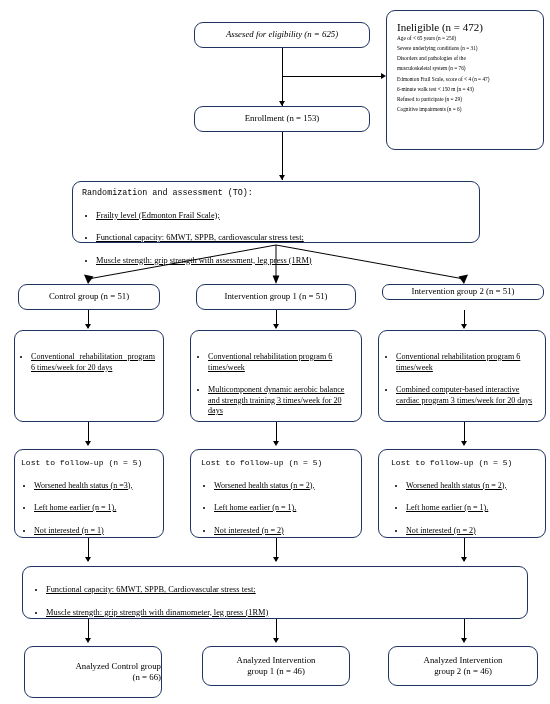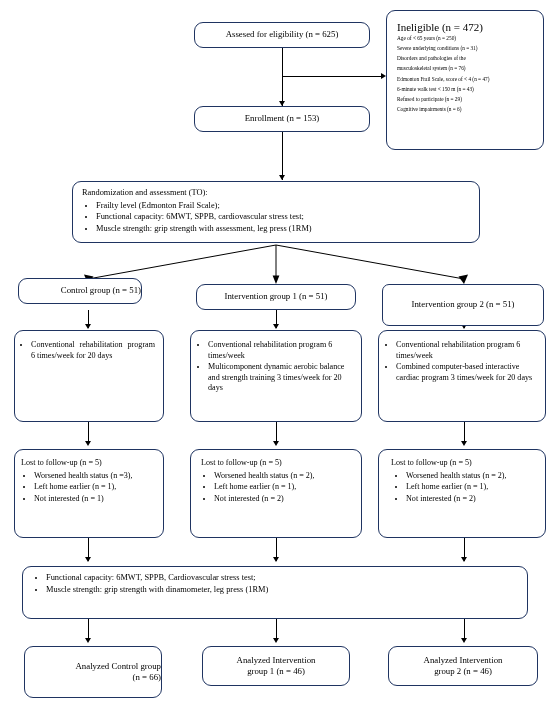--- a/index.html
+++ b/index.html
@@ -26,22 +26,22 @@
     display:flex;align-items:center;justify-content:center;
     text-align:center;
   }
   .t{font-size:8.4px;line-height:1.25;}
   .t9{font-size:8.8px;line-height:1.3;}
   .t8{font-size:8.1px;line-height:1.3;}
 
   .pad{padding:6px 9px;}
   ul{margin:0;padding:0 0 0 14px;}
   ul.bl{list-style:disc;}
-  li{margin:0 0 1px 0;}
-  .hdrline{margin:0 0 2px 0;}
+  li{margin:12px 0 1px 0;text-decoration:underline;}
+  .hdrline{margin:0 0 2px 0;font-family:Liberation Mono, monospace;}
 
   .justified{text-align:justify;text-justify:inter-word;}
 
   
   .vline{position:absolute;background:#000;width:1px;z-index:1;}
   .hline{position:absolute;background:#000;height:1px;z-index:1;}
   .arrowdown{
     position:absolute;width:0;height:0;
     border-left:3.4px solid transparent;
     border-right:3.4px solid transparent;
@@ -57,21 +57,21 @@
   }
   .diag{position:absolute;z-index:1;overflow:visible;}
   .ineli-title{font-size:11px;font-weight:400;margin:0 0 3px 0;}
   .ineli-item{font-size:5.3px;line-height:1.05;margin:0 0 4.6px 0;white-space:nowrap;}
 </style>
 </head>
 <body>
 
 <div id="stage">
 
-  <div class="box ctr t9" style="left:194px;top:22px;width:176px;height:26px;">
+  <div class="box ctr t9" style="left:194px;top:22px;width:176px;height:26px;font-style:italic;">
     <span>Assesed for eligibility (n = 625)</span>
   </div>
 
   <div class="box" style="left:386px;top:10px;width:158px;height:140px;padding:10px 8px 6px 10px;">
     <div class="ineli-title">Ineligible (n = 472)</div>
     <div class="ineli-item">Age of &lt; 65 years (n = 250)</div>
     <div class="ineli-item">Severe underlying conditions (n = 31)</div>
     <div class="ineli-item">Disorders and pathologies of the</div>
     <div class="ineli-item">musculoskeletal system (n = 76)</div>
     <div class="ineli-item">Edmonton Frail Scale, score of &lt; 4 (n = 47)</div>
@@ -104,27 +104,27 @@
 
   <svg class="diag" width="550" height="50" style="left:0px;top:243px;">
     <line x1="276" y1="2" x2="88" y2="36" stroke="#000" stroke-width="1"></line>
     <line x1="276" y1="2" x2="464" y2="36" stroke="#000" stroke-width="1"></line>
     <line x1="276" y1="2" x2="276" y2="36" stroke="#000" stroke-width="1"></line>
     <polygon points="88,41 84,31.5 93.5,33.5" fill="#000"></polygon>
     <polygon points="464,41 458.5,33.5 468,31.5" fill="#000"></polygon>
     <polygon points="276,41 272.6,32.5 279.4,32.5" fill="#000"></polygon>
   </svg>
 
-  <div class="box ctr t9" style="left:18px;top:278px;width:124px;height:26px;justify-content:flex-end;">
+  <div class="box ctr t9" style="left:18px;top:284px;width:142px;height:26px;">
     <span>Control group (n = 51)</span>
   </div>
   <div class="box ctr t9" style="left:196px;top:284px;width:160px;height:26px;">
     <span>Intervention group 1 (n = 51)</span>
   </div>
-  <div class="box ctr t9" style="left:382px;top:284px;width:162px;height:42px;border-radius:7px;">
+  <div class="box ctr t9" style="left:382px;top:284px;width:162px;height:16px;border-radius:7px;">
     <span>Intervention group 2 (n = 51)</span>
   </div>
 
   <div class="vline" style="left:88px;top:310px;height:18px;"></div>
   <div class="arrowdown" style="left:84.6px;top:324px;"></div>
   <div class="vline" style="left:276px;top:310px;height:18px;"></div>
   <div class="arrowdown" style="left:272.6px;top:324px;"></div>
   <div class="vline" style="left:464px;top:310px;height:18px;"></div>
   <div class="arrowdown" style="left:460.6px;top:324px;"></div>
 

